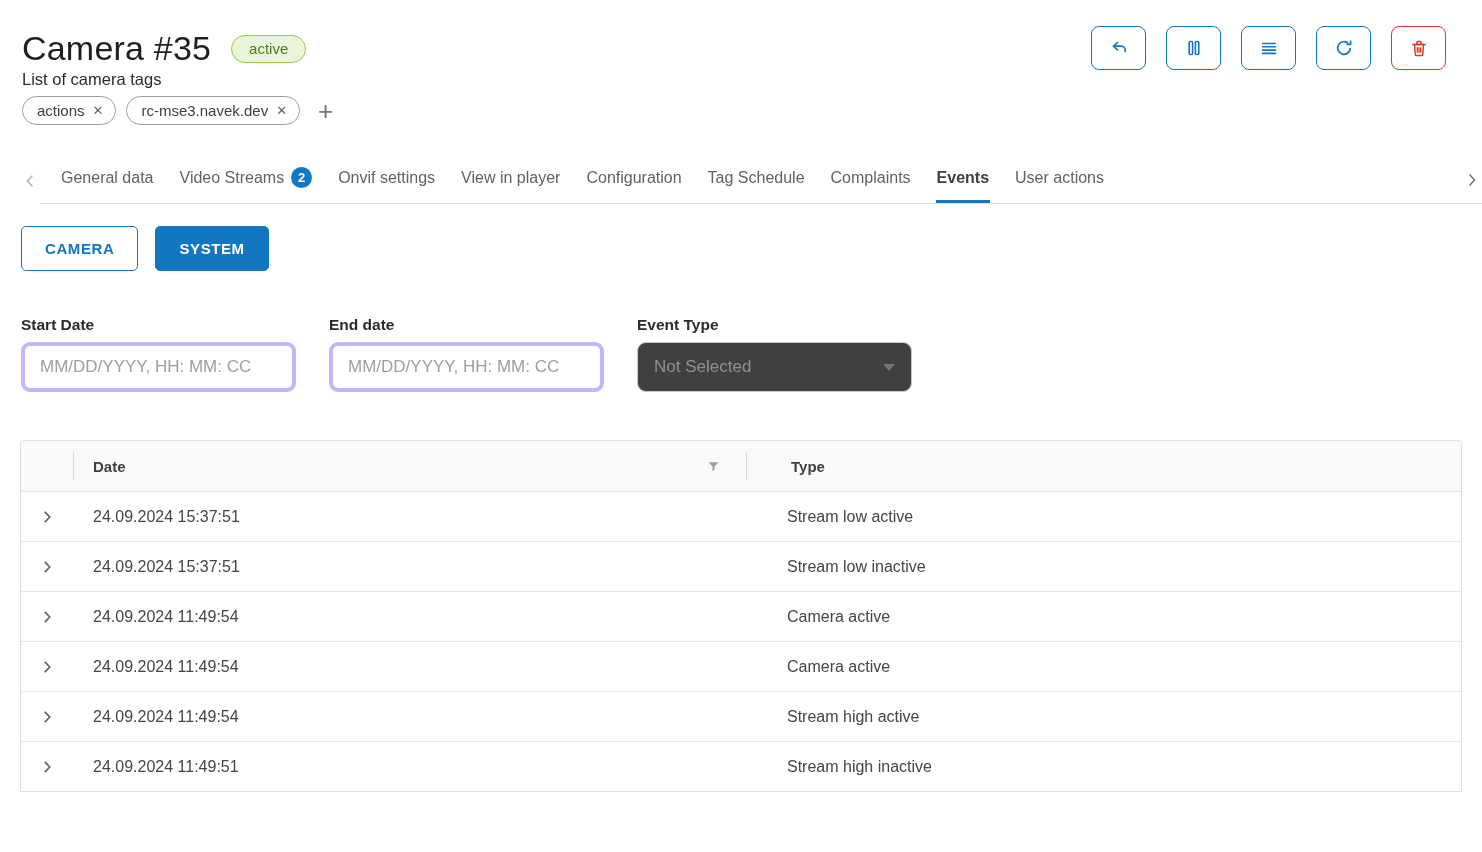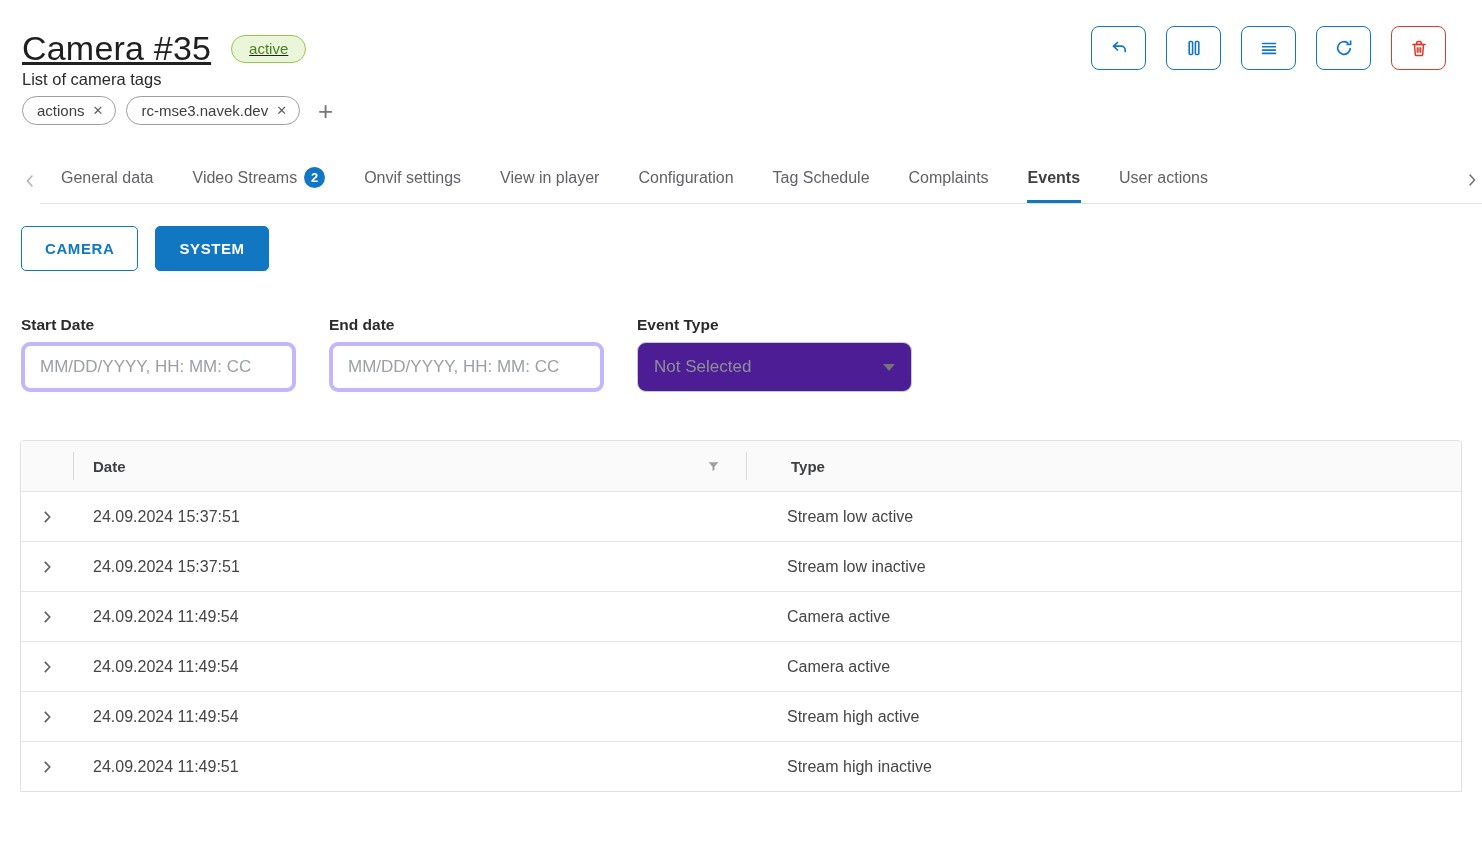--- a/index.html
+++ b/index.html
@@ -2,40 +2,40 @@
 <html><head>
 <meta charset="utf-8">
 <style>
   * { margin:0; padding:0; box-sizing:border-box; }
   html,body { width:1482px; height:852px; overflow:hidden; background:#ffffff;
     font-family:"Liberation Sans","DejaVu Sans",sans-serif; color:#212121; }
   .page { width:1482px; height:852px; position:relative; background:#fff; }
 
   
   .header { padding:26px 36px 0 22px; }
-  .title-row { display:flex; align-items:center;text-decoration:underline; }
+  .title-row { display:flex; align-items:center; }
   .page-title { font-size:34px; font-weight:400; color:#1f1f1f; letter-spacing:.2px; }
   .status-badge { margin-left:20px; margin-top:2px; background:#eaf5da; border:1px solid #94c949;
     color:#467f1f; font-size:15px; padding:4px 17px 5px; border-radius:15px; }
   .toolbar { margin-left:auto; display:flex; gap:20px; }
   .tool-btn { width:55px; height:44px; background:#fff; border:1px solid #1177c2; border-radius:8px;
     display:flex; align-items:center; justify-content:center; cursor:pointer; }
   .tool-btn.danger { border-color:#dd3b28; }
   .camera-number { margin-top:18px; font-size:16px; font-weight:700; color:#2b2b2b; }
   .tags-label { font-size:16.5px; color:#2b2b2b; }
   .chips-row { margin-top:7px; display:flex; align-items:center; gap:10px; }
   .chip { display:flex; align-items:center; gap:8px; height:29px; padding:0 12px 0 14px;
     border:1px solid #9e9e9e; border-radius:15px; font-size:15px; color:#3c4043; background:#fff; }
   .chip-close { font-size:13px; color:#5f6368; cursor:pointer; line-height:1; }
   .add-tag { margin-left:8px; font-size:26px; font-weight:300; color:#757575; cursor:pointer; line-height:20px; }
 
   
   .tabs-wrap { margin:32px 0 0 20px; display:flex; align-items:stretch; }
   .tab-scroll { width:20px; display:flex; align-items:center; justify-content:center; cursor:pointer; }
-  .tabs { flex:1; display:flex; align-items:center; gap:37px; padding-left:20px;
+  .tabs { flex:1; display:flex; align-items:center; gap:24px; padding-left:20px;
     border-bottom:1px solid #e2e2e2; }
   .tab { position:relative; font-size:16px; color:#5f6368; padding:10px 1px 15px; cursor:pointer;
     display:flex; align-items:center; gap:7px; white-space:nowrap; }
   .tab.active { color:#404040; font-weight:700; }
   .tab.active::after { content:""; position:absolute; left:0; right:0; bottom:-1px; height:3px; background:#1177c2; }
   .tab-badge { width:21px; height:21px; border-radius:50%; background:#1177c2; color:#fff;
     font-size:13px; font-weight:700; display:flex; align-items:center; justify-content:center; }
   .tabs .scroll-right { margin-left:auto; padding:0 6px; }
 
   
@@ -45,21 +45,21 @@
   .btn.contained { background:#1177c2; color:#fff; border:1px solid #1177c2; }
   .btn.outlined { background:#fff; color:#1177c2; border:1px solid #1177c2; }
 
   
   .filters { margin:45px 0 0 21px; display:flex; gap:33px; }
   .field { width:275px; }
   .field-label { font-size:15.5px; font-weight:700; color:#2b2b2b; margin-bottom:8px; }
   .field input { width:100%; height:50px; border:4px solid #c4b5fd; border-radius:9px;
     padding:0 15px; font-size:17px; color:#3c4043; font-family:inherit; background:#fff; }
   .field input::placeholder { color:#9aa0a6; opacity:1; }
-  .select-box { width:100%; height:50px; border:1px solid #c9c9c9; border-radius:9px; background:#4c1d95;
+  .select-box { width:100%; height:50px; border:1px solid #c9c9c9; border-radius:9px; background:#404040;
     display:flex; align-items:center; padding:0 16px; cursor:pointer; }
   .select-value { font-size:17px; color:#8d9196; }
   .caret { margin-left:auto; width:0; height:0; border-left:6px solid transparent;
     border-right:6px solid transparent; border-top:7px solid #757575; }
 
   
   .table { margin:48px 20px 0 20px; border:1px solid #e0e0e0; border-radius:4px 4px 0 0; background:#fff; }
   .trow { display:grid; grid-template-columns:52px 673px 1fr; height:50px; align-items:center; }
   .thead { background:#fafafa; border-radius:4px 4px 0 0; }
   .tbody .trow { border-top:1px solid #e6e6e6; background:#fff; }

